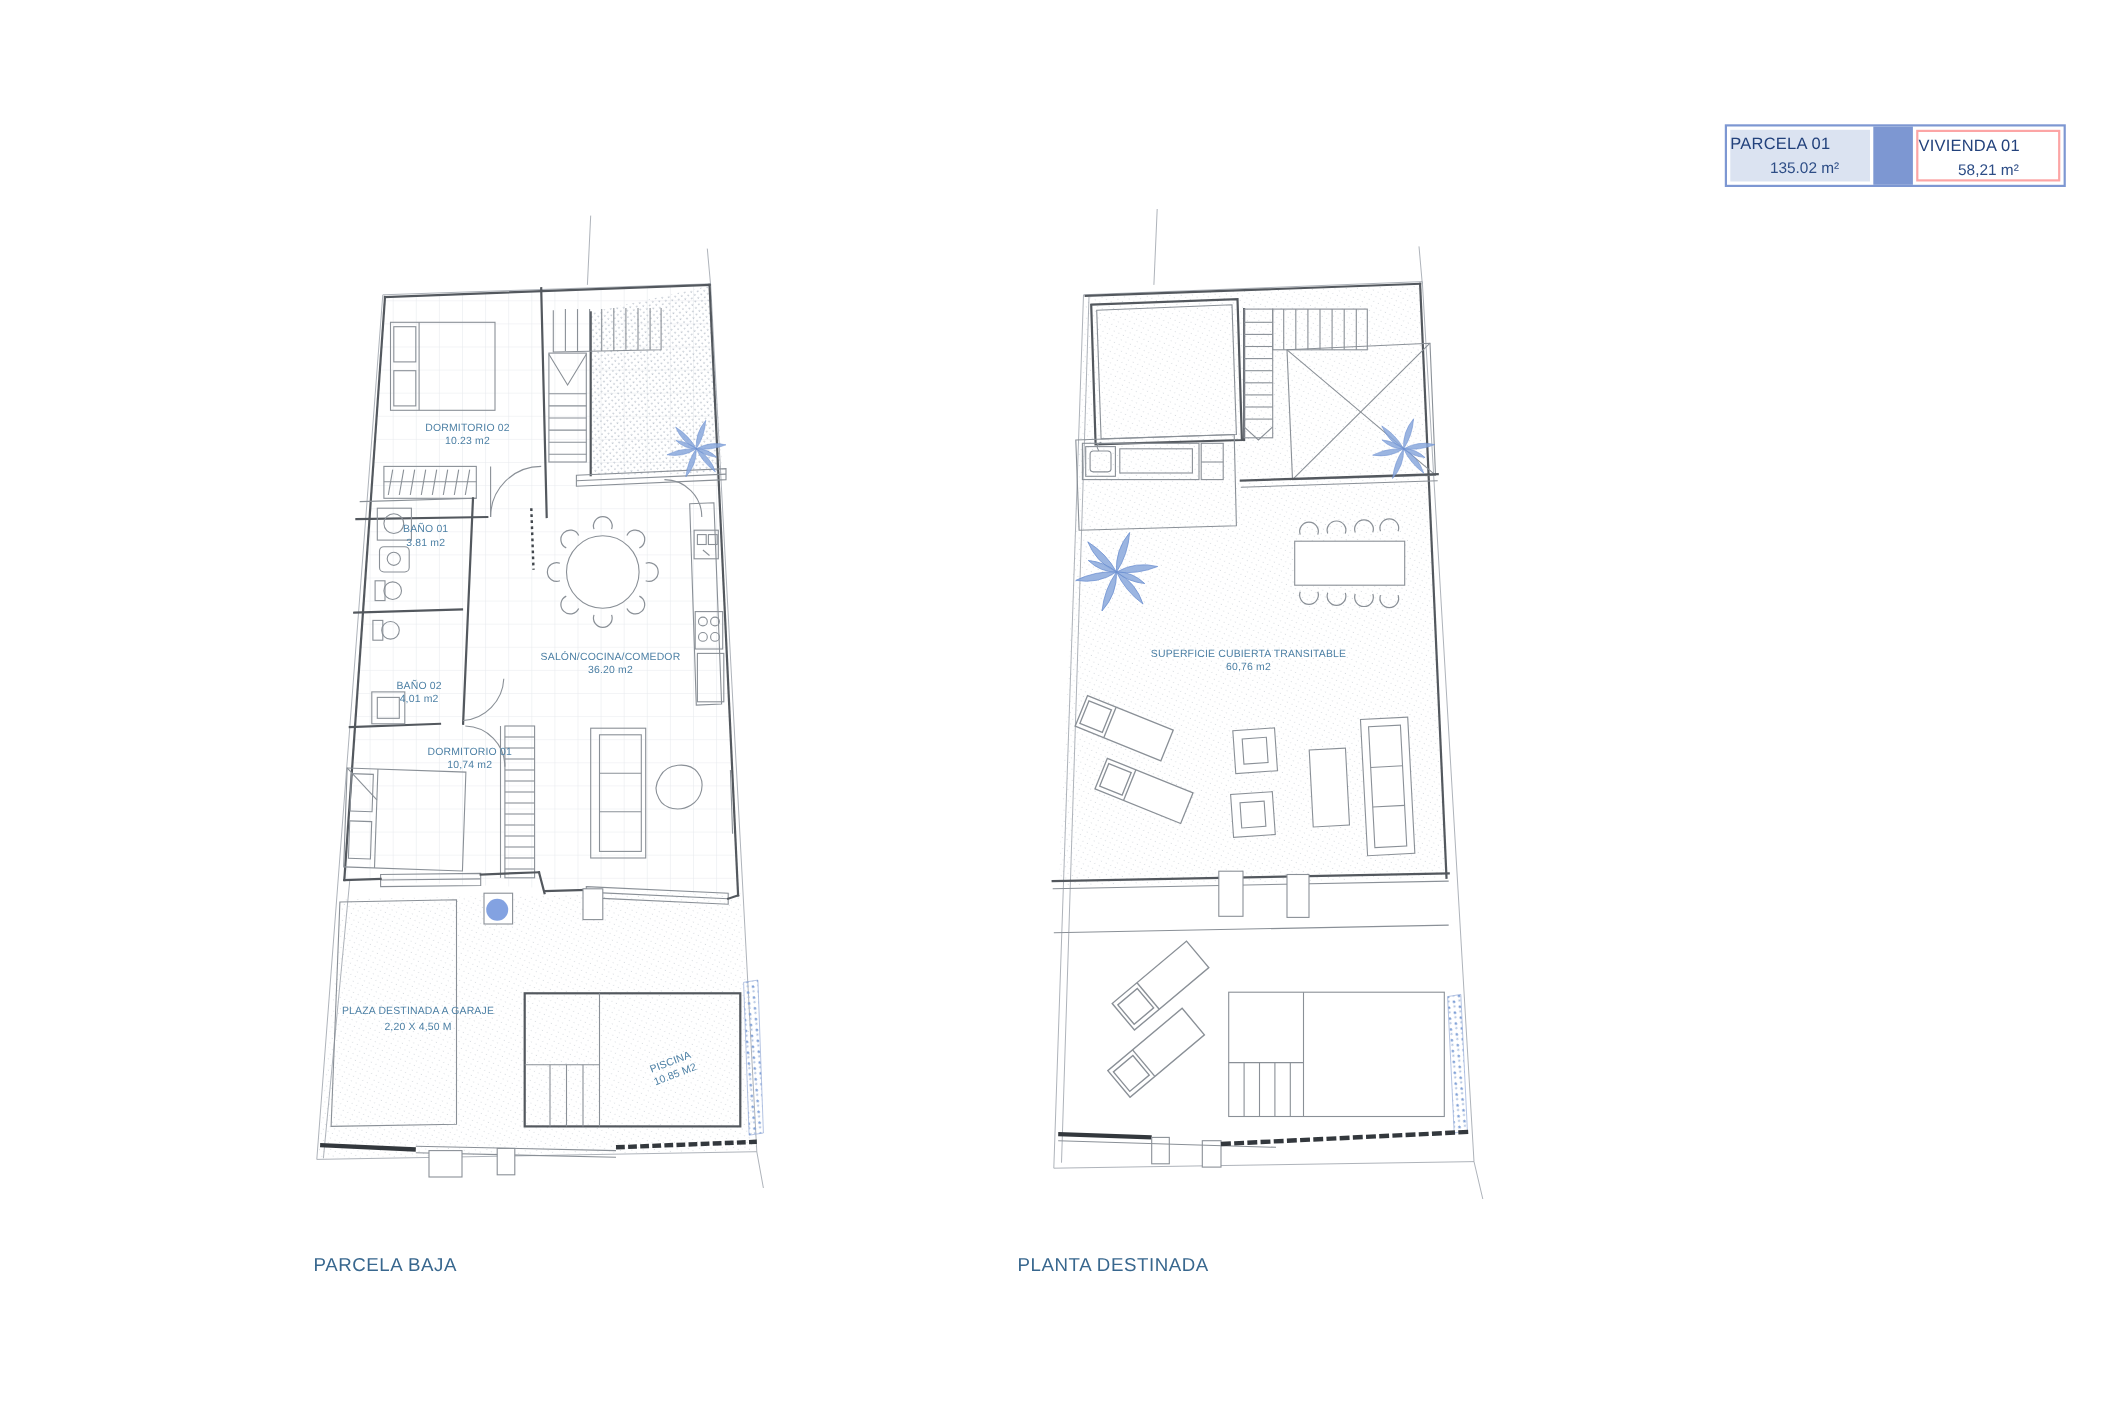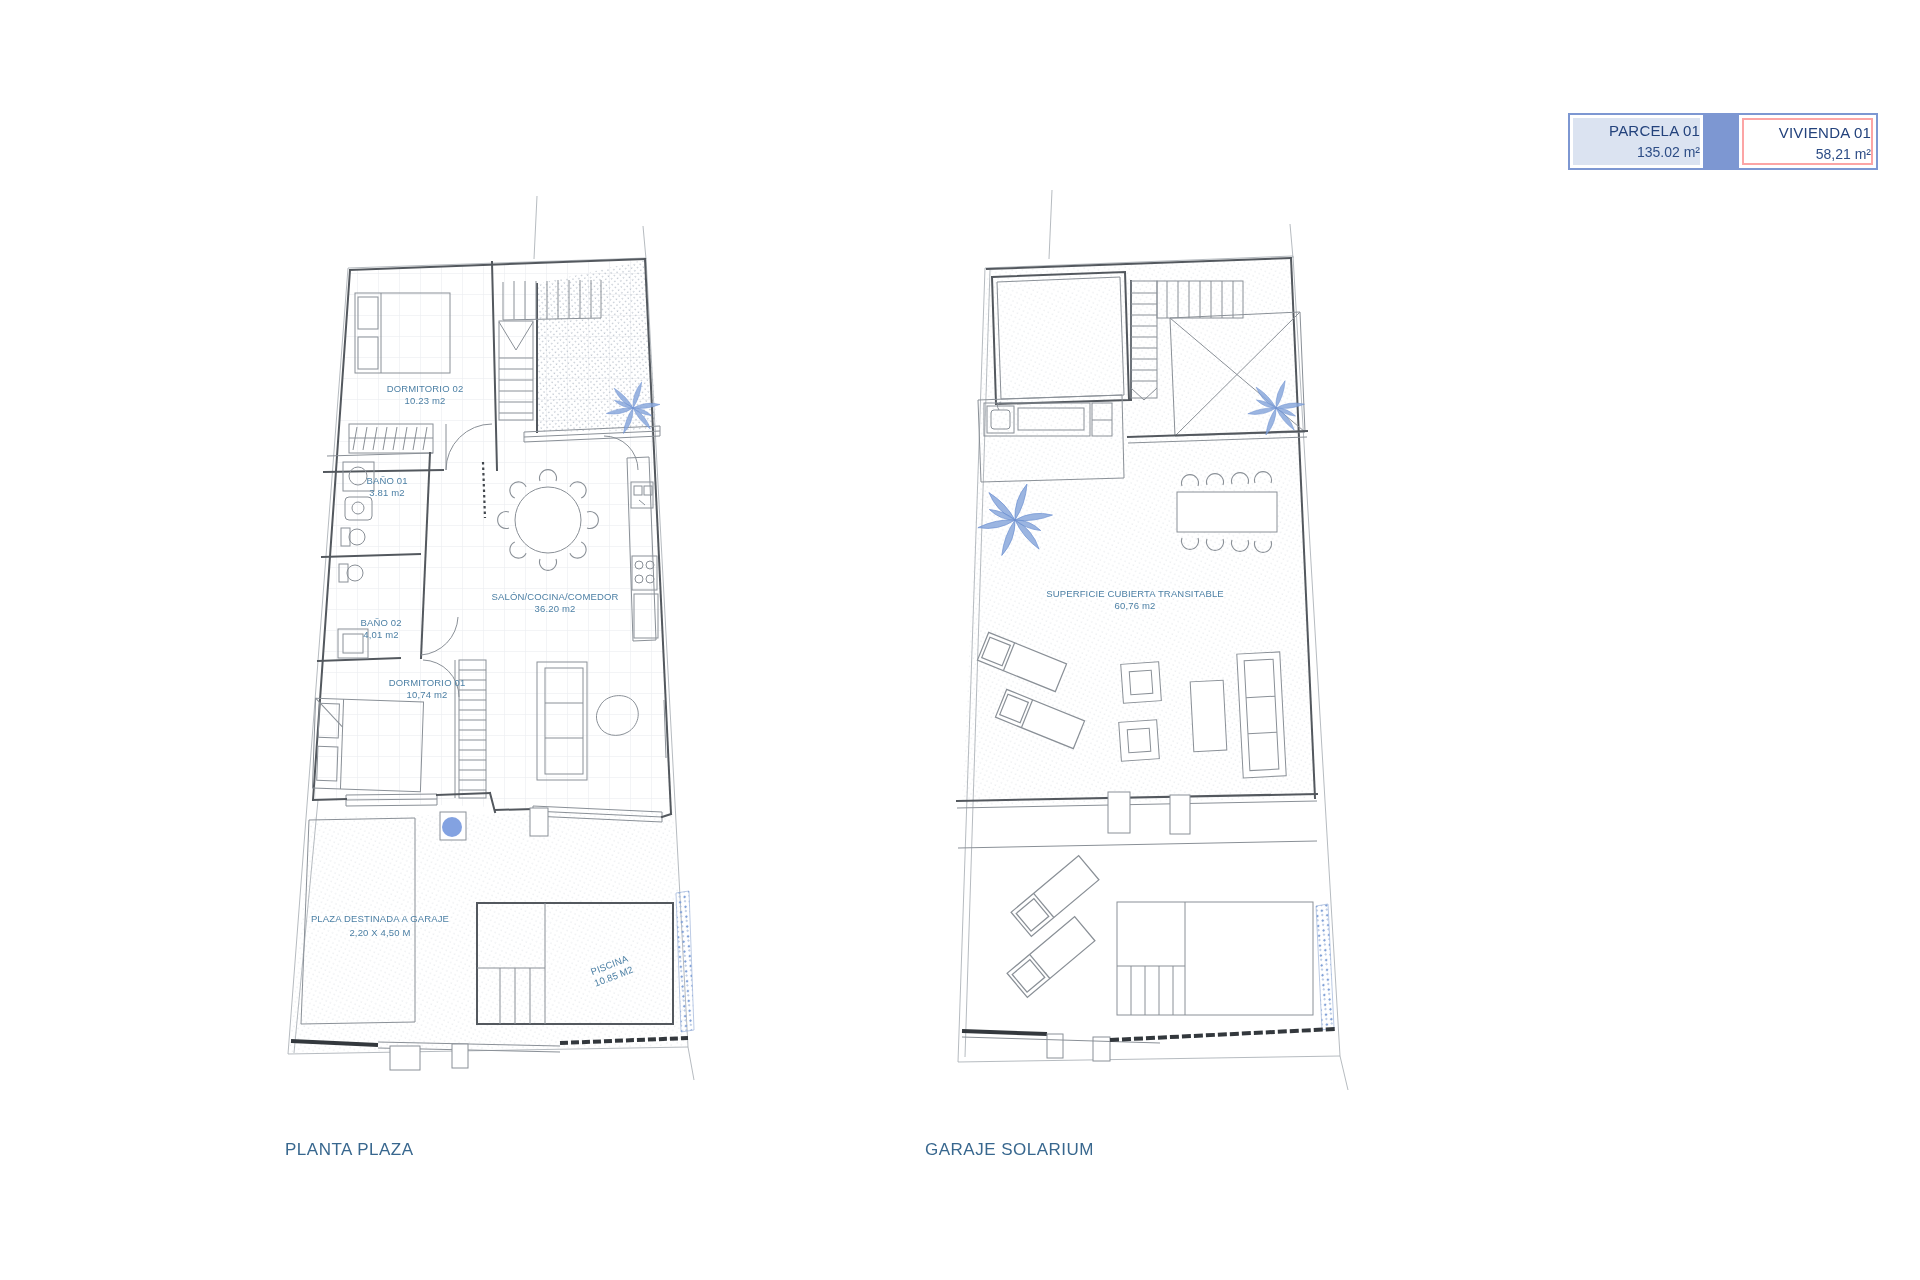--- a/index.html
+++ b/index.html
@@ -2,21 +2,21 @@
 <html><head>
 <meta charset="utf-8">
 <style>
   html,body{margin:0;padding:0;background:#fff;}
   body{width:1920px;height:1280px;position:relative;overflow:hidden;
        font-family:"Liberation Sans",sans-serif;}
 
   
   .legend{position:absolute;left:1568px;top:113px;width:306px;height:53px;
           border:2px solid #7d97d2;display:flex;background:#fff;}
-  .legend .cell{flex:1;margin:3px;text-align:right;padding-top:4px;}
+  .legend .cell{flex:1;margin:3px;text-align:left;padding-top:4px;}
   .legend .parcela{background:#dbe3f1;}
   .legend .vivienda{background:#fff;border:2px solid #fca5a5;}
   .legend .midband{width:36px;background:#7d97d2;}
   .cellTitle{font-size:15px;color:#23427c;letter-spacing:.2px;}
   .cellArea{font-size:14px;color:#2d4d86;margin-top:5px;padding-left:36px;}
   .vivienda .cellTitle{padding-top:0;}
 
   
   .planTitle{position:absolute;top:1140px;font-size:17px;color:#38678e;
              letter-spacing:.5px;}
@@ -419,14 +419,14 @@
     <div class="cellTitle">PARCELA 01</div>
     <div class="cellArea">135.02 m²</div>
   </div>
   <div class="midband"></div>
   <div class="cell vivienda">
     <div class="cellTitle">VIVIENDA 01</div>
     <div class="cellArea">58,21 m²</div>
   </div>
 </div>
 
-<div class="planTitle" style="left:285px;">PLANTA PLAZA</div>
-<div class="planTitle" style="left:925px;">GARAJE SOLARIUM</div>
+<div class="planTitle" style="left:285px;">PARCELA BAJA</div>
+<div class="planTitle" style="left:925px;">PLANTA DESTINADA</div>
 
 </body></html>

